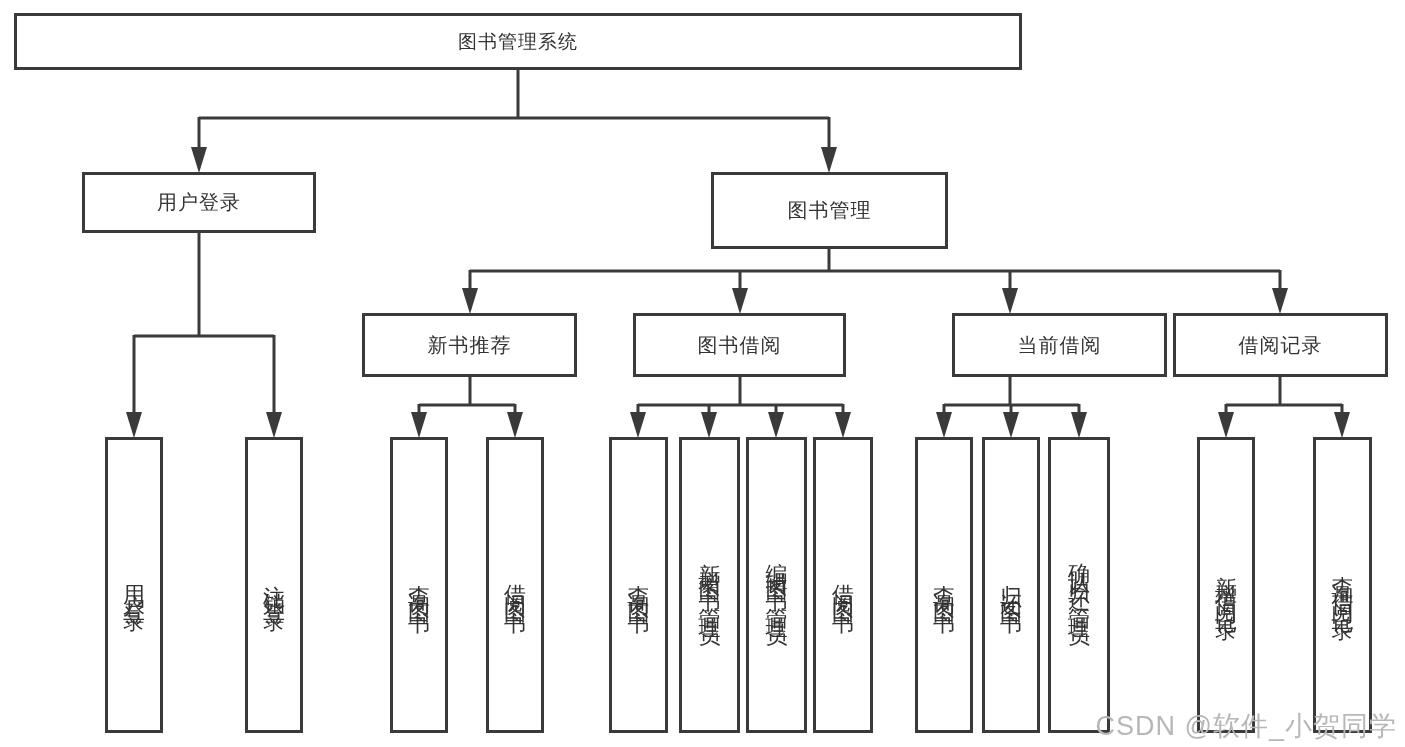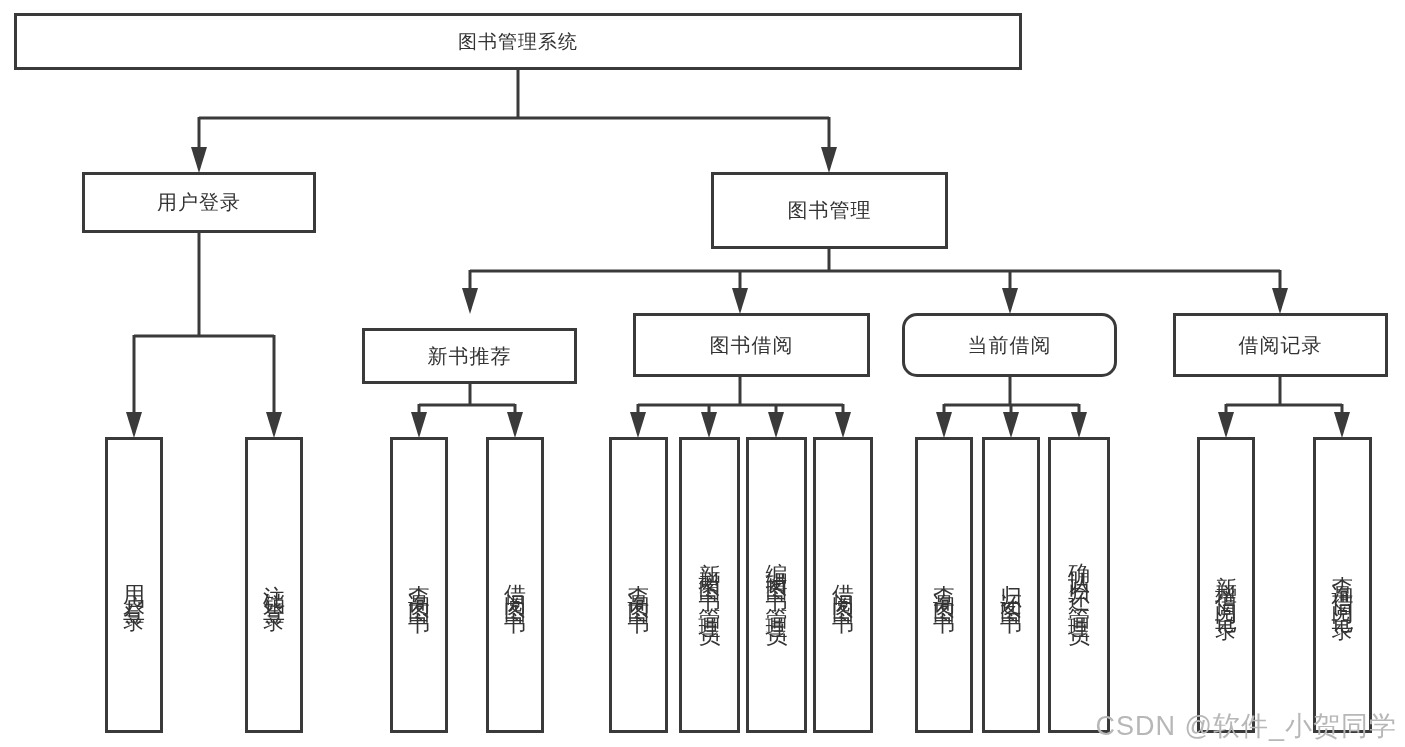--- a/index.html
+++ b/index.html
@@ -109,23 +109,23 @@
     <path d="M1342 404 V414"></path>
     <path d="M1218 412 L1234 412 L1226 438 Z" fill="#3a3a3a" stroke="none"></path>
     <path d="M1334 412 L1350 412 L1342 438 Z" fill="#3a3a3a" stroke="none"></path>
   </svg>
 
   <div class="node root-node" style="left:14px; top:13px; width:1008px; height:57px;">图书管理系统</div>
 
   <div class="node h-node" style="left:82px; top:172px; width:234px; height:61px;">用户登录</div>
   <div class="node h-node" style="left:711px; top:172px; width:237px; height:77px;">图书管理</div>
 
-  <div class="node h-node" style="left:362px; top:328px; width:215px; height:56px;">新书推荐</div>
-  <div class="node h-node" style="left:633px; top:313px; width:237px; height:64px;">图书借阅</div>
-  <div class="node h-node" style="left:902px; top:313px; width:215px; height:64px;border-radius:15px;">当前借阅</div>
+  <div class="node h-node" style="left:362px; top:313px; width:215px; height:64px;">新书推荐</div>
+  <div class="node h-node" style="left:633px; top:313px; width:213px; height:64px;">图书借阅</div>
+  <div class="node h-node" style="left:952px; top:313px; width:215px; height:64px;">当前借阅</div>
   <div class="node h-node" style="left:1173px; top:313px; width:215px; height:64px;">借阅记录</div>
 
   <div class="node v-node" style="left:105px; top:437px; width:58px; height:296px;">用户登录</div>
   <div class="node v-node" style="left:245px; top:437px; width:58px; height:296px;">注销登录</div>
 
   <div class="node v-node" style="left:390px; top:437px; width:58px; height:296px;">查询图书</div>
   <div class="node v-node" style="left:486px; top:437px; width:58px; height:296px;">借阅图书</div>
 
   <div class="node v-node" style="left:609px; top:437px; width:59px; height:296px;">查询图书</div>
   <div class="node v-node" style="left:679px; top:437px; width:61px; height:296px;">新增图书（管理员）</div>

